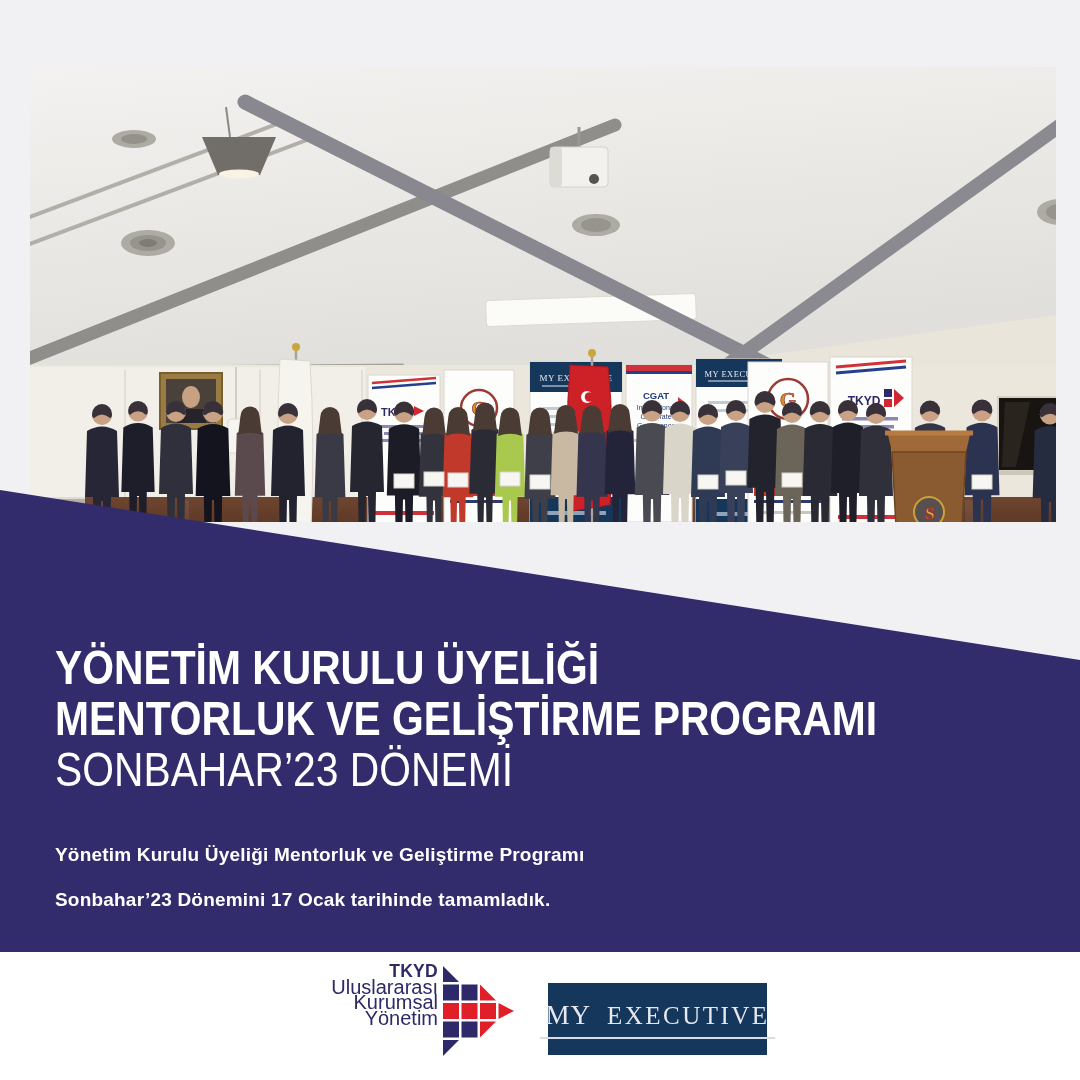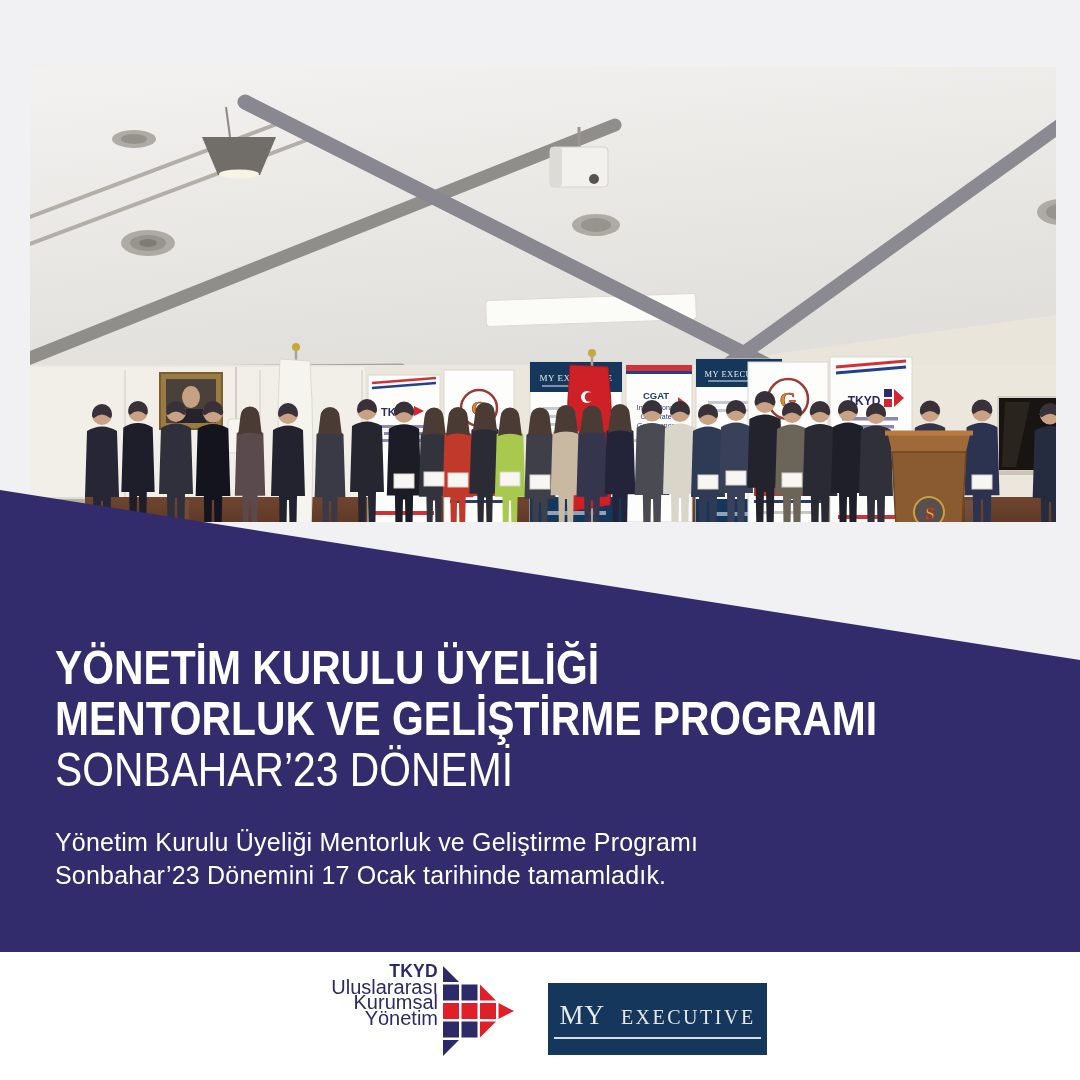--- a/index.html
+++ b/index.html
@@ -9,32 +9,32 @@
   .photo-frame{position:absolute;left:30px;top:67px;width:1026px;height:455px;z-index:1;overflow:hidden;}
   .photo-frame svg{display:block;width:100%;height:100%;}
   .navy-wedge{position:absolute;left:0;top:0;width:1080px;height:1080px;z-index:2;
      background:#322b6c;
      clip-path:polygon(0 490px,1080px 660px,1080px 952px,0 952px);}
   .headline{position:absolute;left:55px;top:642px;z-index:3;color:#ffffff;}
   .headline .hl{display:block;white-space:nowrap;font-size:48px;line-height:51px;font-weight:700;
      transform:scaleX(0.85);transform-origin:0 50%;letter-spacing:0;}
   .headline .hl.light{font-weight:400;}
   .subtitle{position:absolute;left:55px;top:826px;z-index:3;color:#ffffff;}
-  .subtitle .sl{display:block;white-space:nowrap;font-size:25px;line-height:33px;font-weight:400;letter-spacing:0.2px;}
+  .subtitle .sl{display:block;white-space:nowrap;font-size:19px;line-height:33px;font-weight:700;letter-spacing:0.2px;margin-top:12px;}
   .footer{position:absolute;left:0;top:952px;width:1080px;height:128px;background:#ffffff;z-index:1;}
   .tkyd-text{position:absolute;top:12px;left:0;width:438px;text-align:right;color:#2e2a67;line-height:15.5px;}
   .tkyd-text .t-big{font-size:17.5px;font-weight:700;letter-spacing:0.3px;}
   .tkyd-text .t-line{font-size:20px;font-weight:400;}
   .tkyd-mark{position:absolute;left:443px;top:14px;width:71px;height:90px;}
   .myx-box{position:absolute;left:548px;top:31px;width:219px;height:72px;background:#15375c;
      display:flex;align-items:center;justify-content:center;}
   .myx-inner{border-bottom:2px solid #d9dde3;padding:0 5px 6px 5px;white-space:nowrap;
      font-family:"Liberation Serif",serif;color:#e6e8ee;}
   .myx-my{font-size:27px;letter-spacing:1px;text-align:center;}
-  .myx-exec{font-size:20px;letter-spacing:2.5px;margin-left:16px;}
+  .myx-exec{font-size:25px;letter-spacing:2.5px;margin-left:16px;}
 </style>
 </head>
 <body>
 
 <div class="bg-top"></div>
 
 <div class="photo-frame">
 <svg viewBox="0 0 1026 455" preserveAspectRatio="none">
   <defs>
     <linearGradient id="ceilg" x1="0" y1="0" x2="0.3" y2="1">

